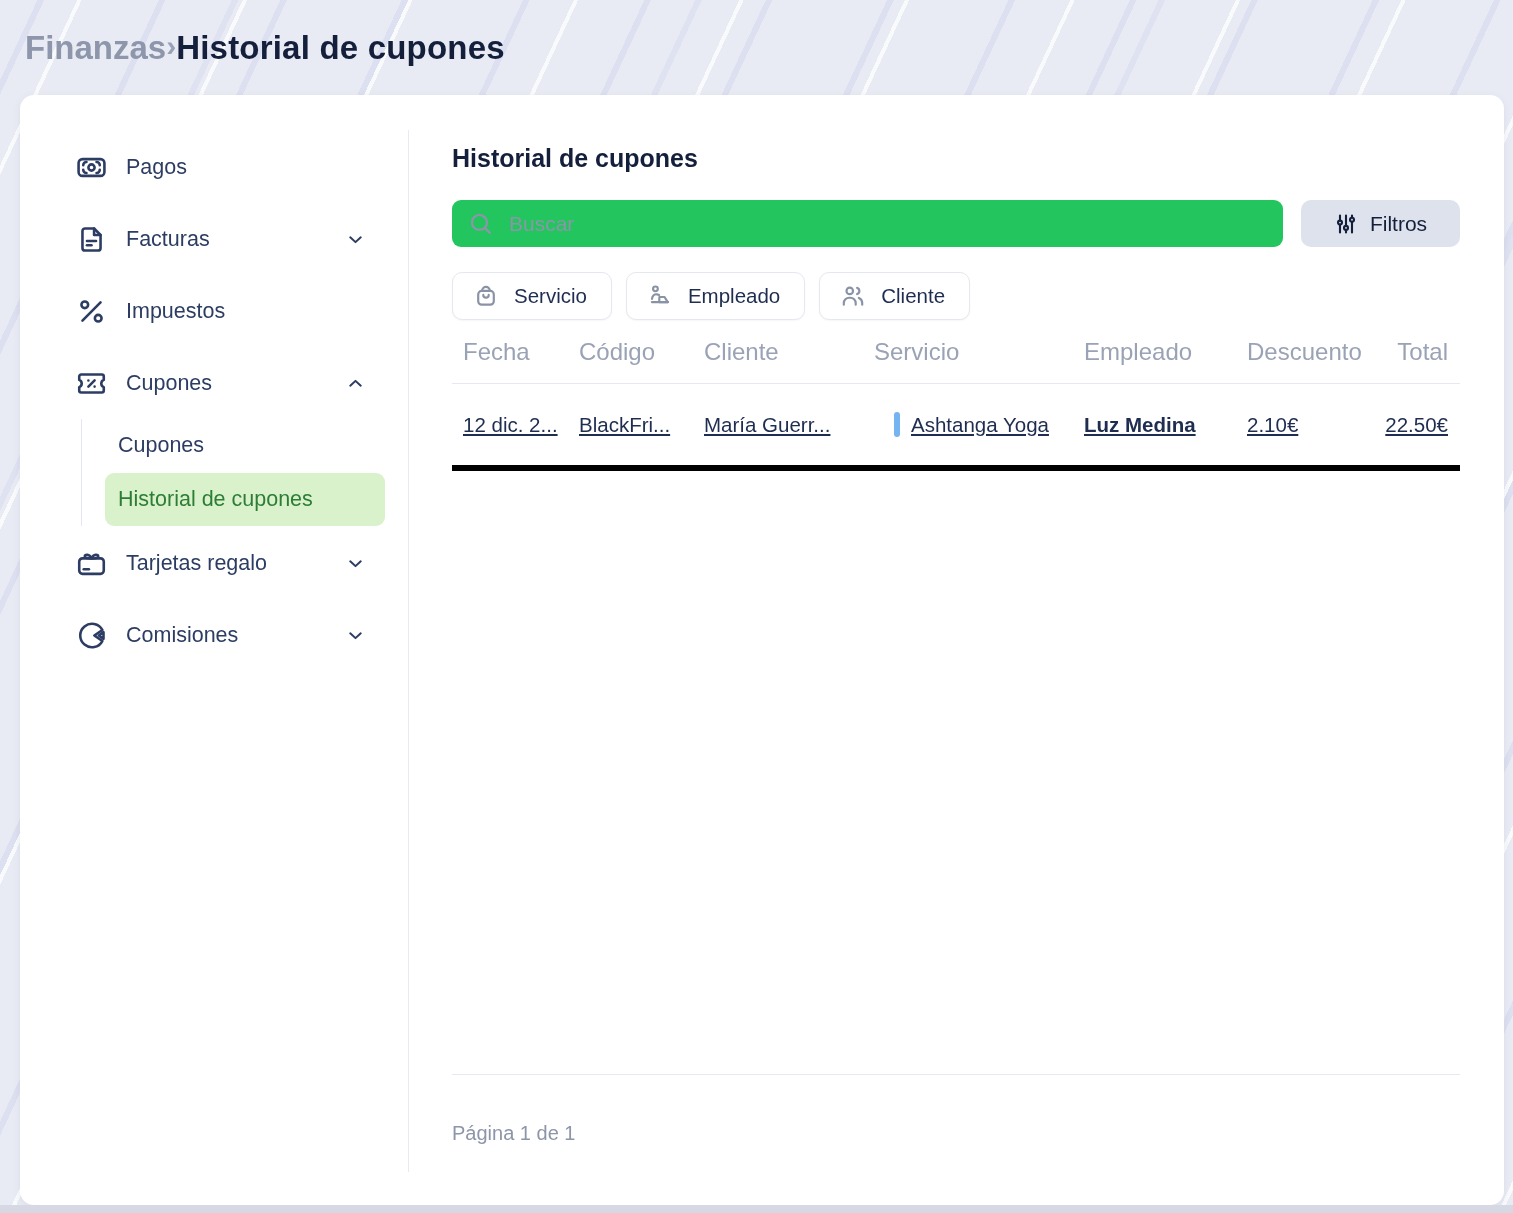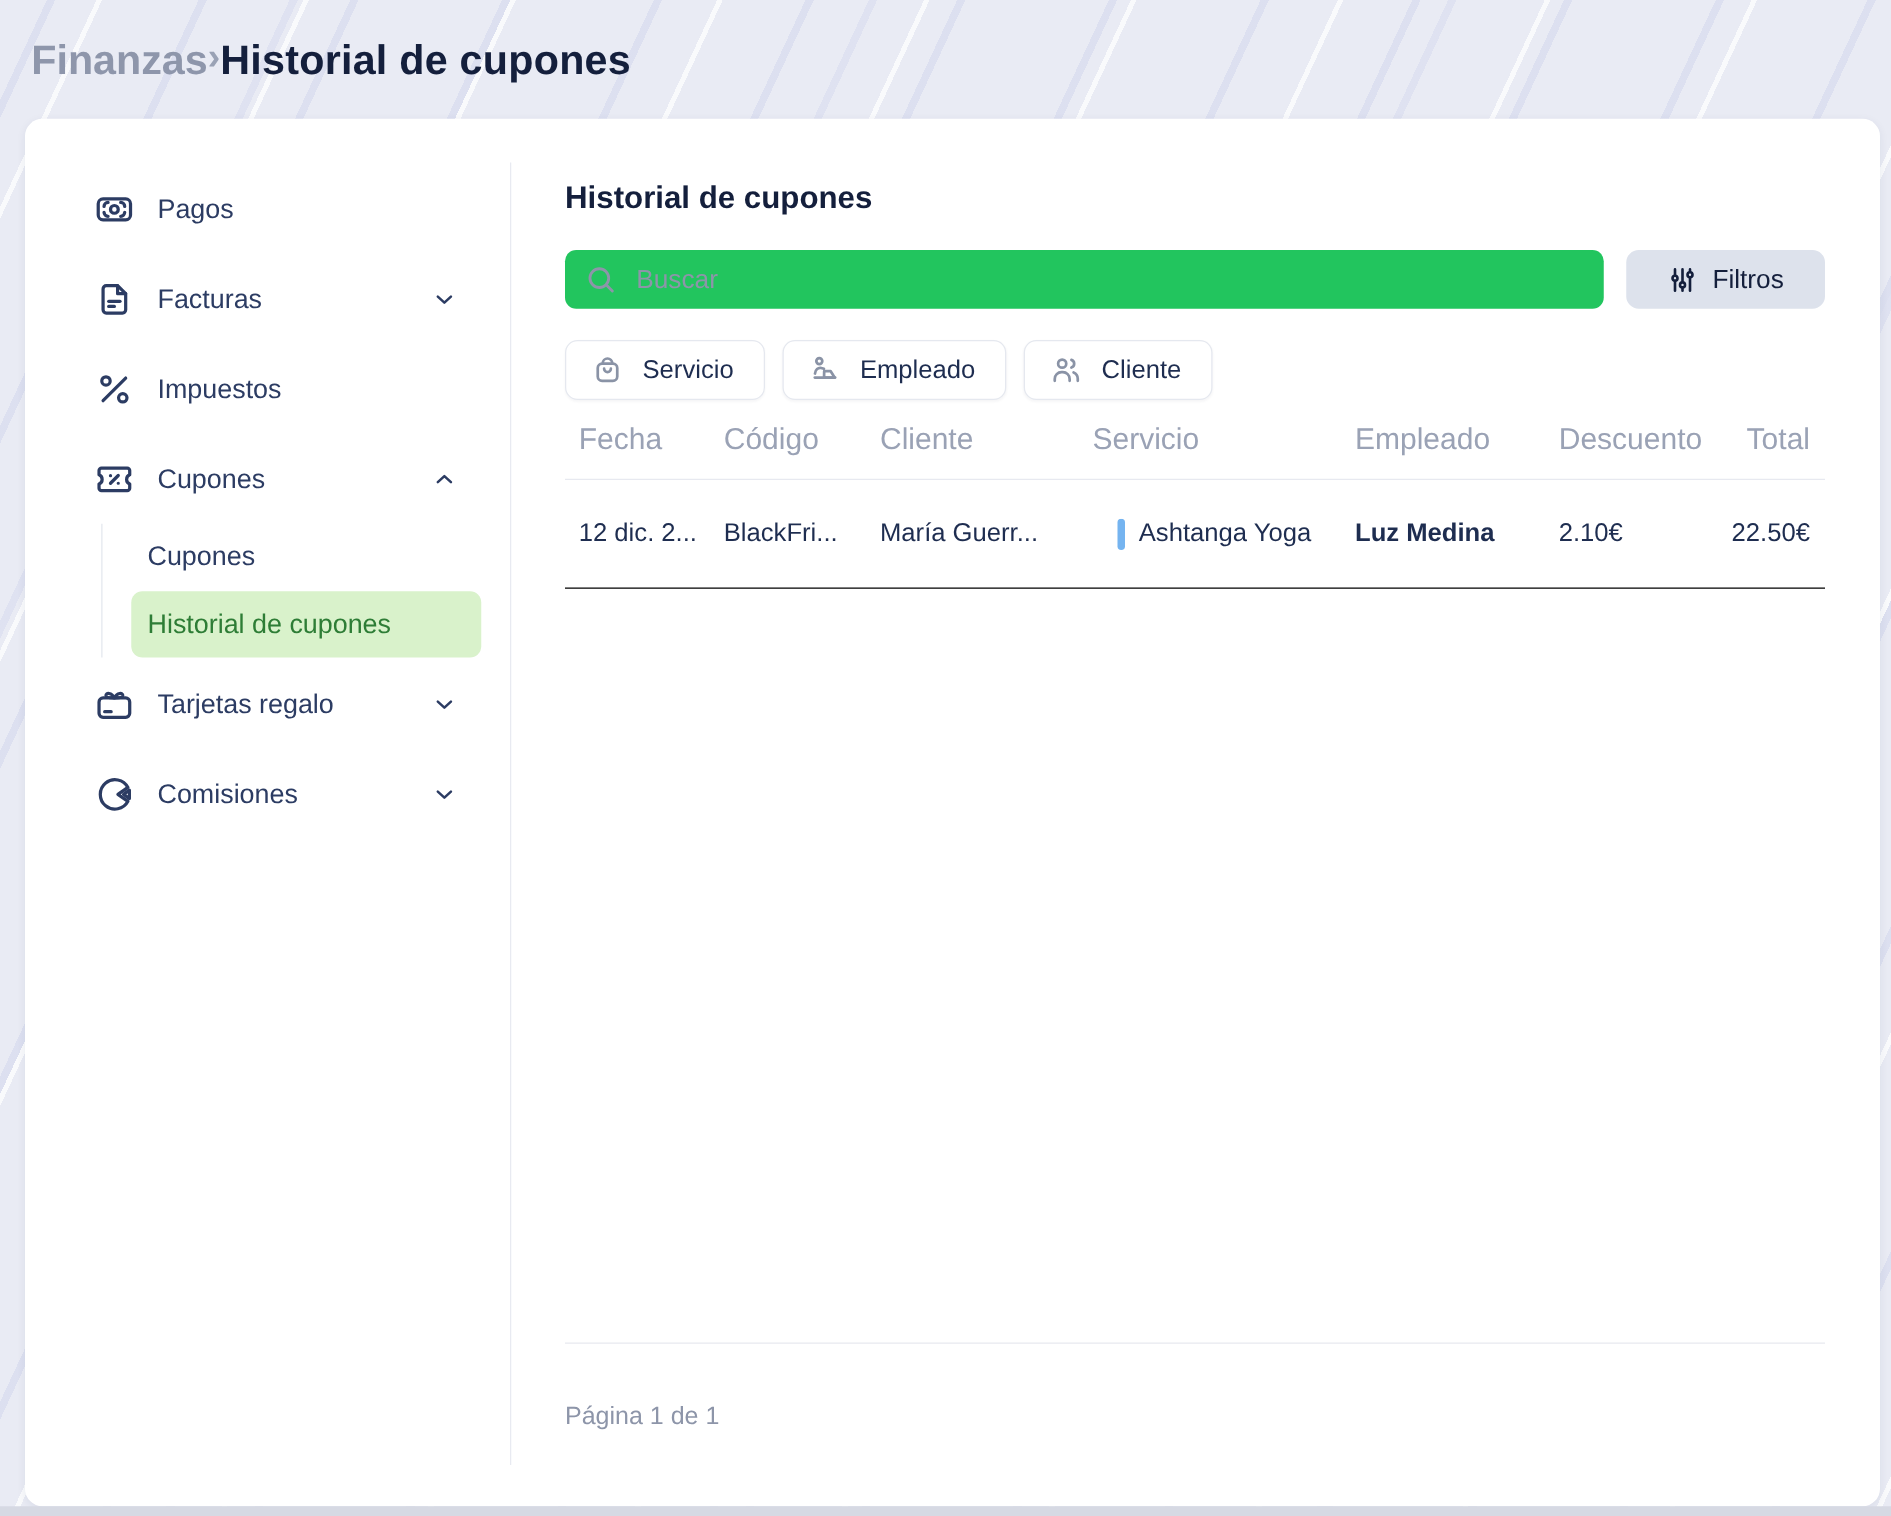--- a/index.html
+++ b/index.html
@@ -67,21 +67,21 @@
   .chip .icon { width:26px; height:26px; color:#8a93a6; }
   .chip .lbl  { font-size:20.5px; font-weight:500; color:#1e2d50; }
 
   
   .tbl-grid { display:grid; grid-template-columns:127px 125px 170px 210px 163px 112px 1fr;
               align-items:center; }
   .tbl-head { margin-top:18px; padding-bottom:17px; border-bottom:1px solid #e7e9f0; }
   .tbl-head .th { font-size:24px; font-weight:500; color:#9aa2b5; }
   .tbl-head .th:first-child { padding-left:11px; }
   .tbl-head .th.col-total { text-align:right; padding-right:12px; }
-  .tbl-row { height:87px; border-bottom:1px solid #000000; cursor:pointer; }
+  .tbl-row { height:87px; border-bottom:6px solid #000000; cursor:pointer;text-decoration:underline; }
   .tbl-row .td { font-size:20.5px; color:#1e2d50; white-space:nowrap; overflow:hidden; }
   .tbl-row .td:first-child { padding-left:11px; }
   .td.cell-servicio { display:flex; align-items:center;padding-left:20px; }
   .service-bar { width:6px; height:25px; border-radius:3px; background:#75b4f0;
                  flex-shrink:0; margin-right:11px; }
   .td.cell-empleado { font-weight:700; }
   .td.cell-total { text-align:right; padding-right:12px; }
 
   .tbl-spacer { height:604px; border-bottom:1px solid #e7e9f0; }
   .pagination { margin-top:47px; font-size:20px; color:#8d95a9; }

